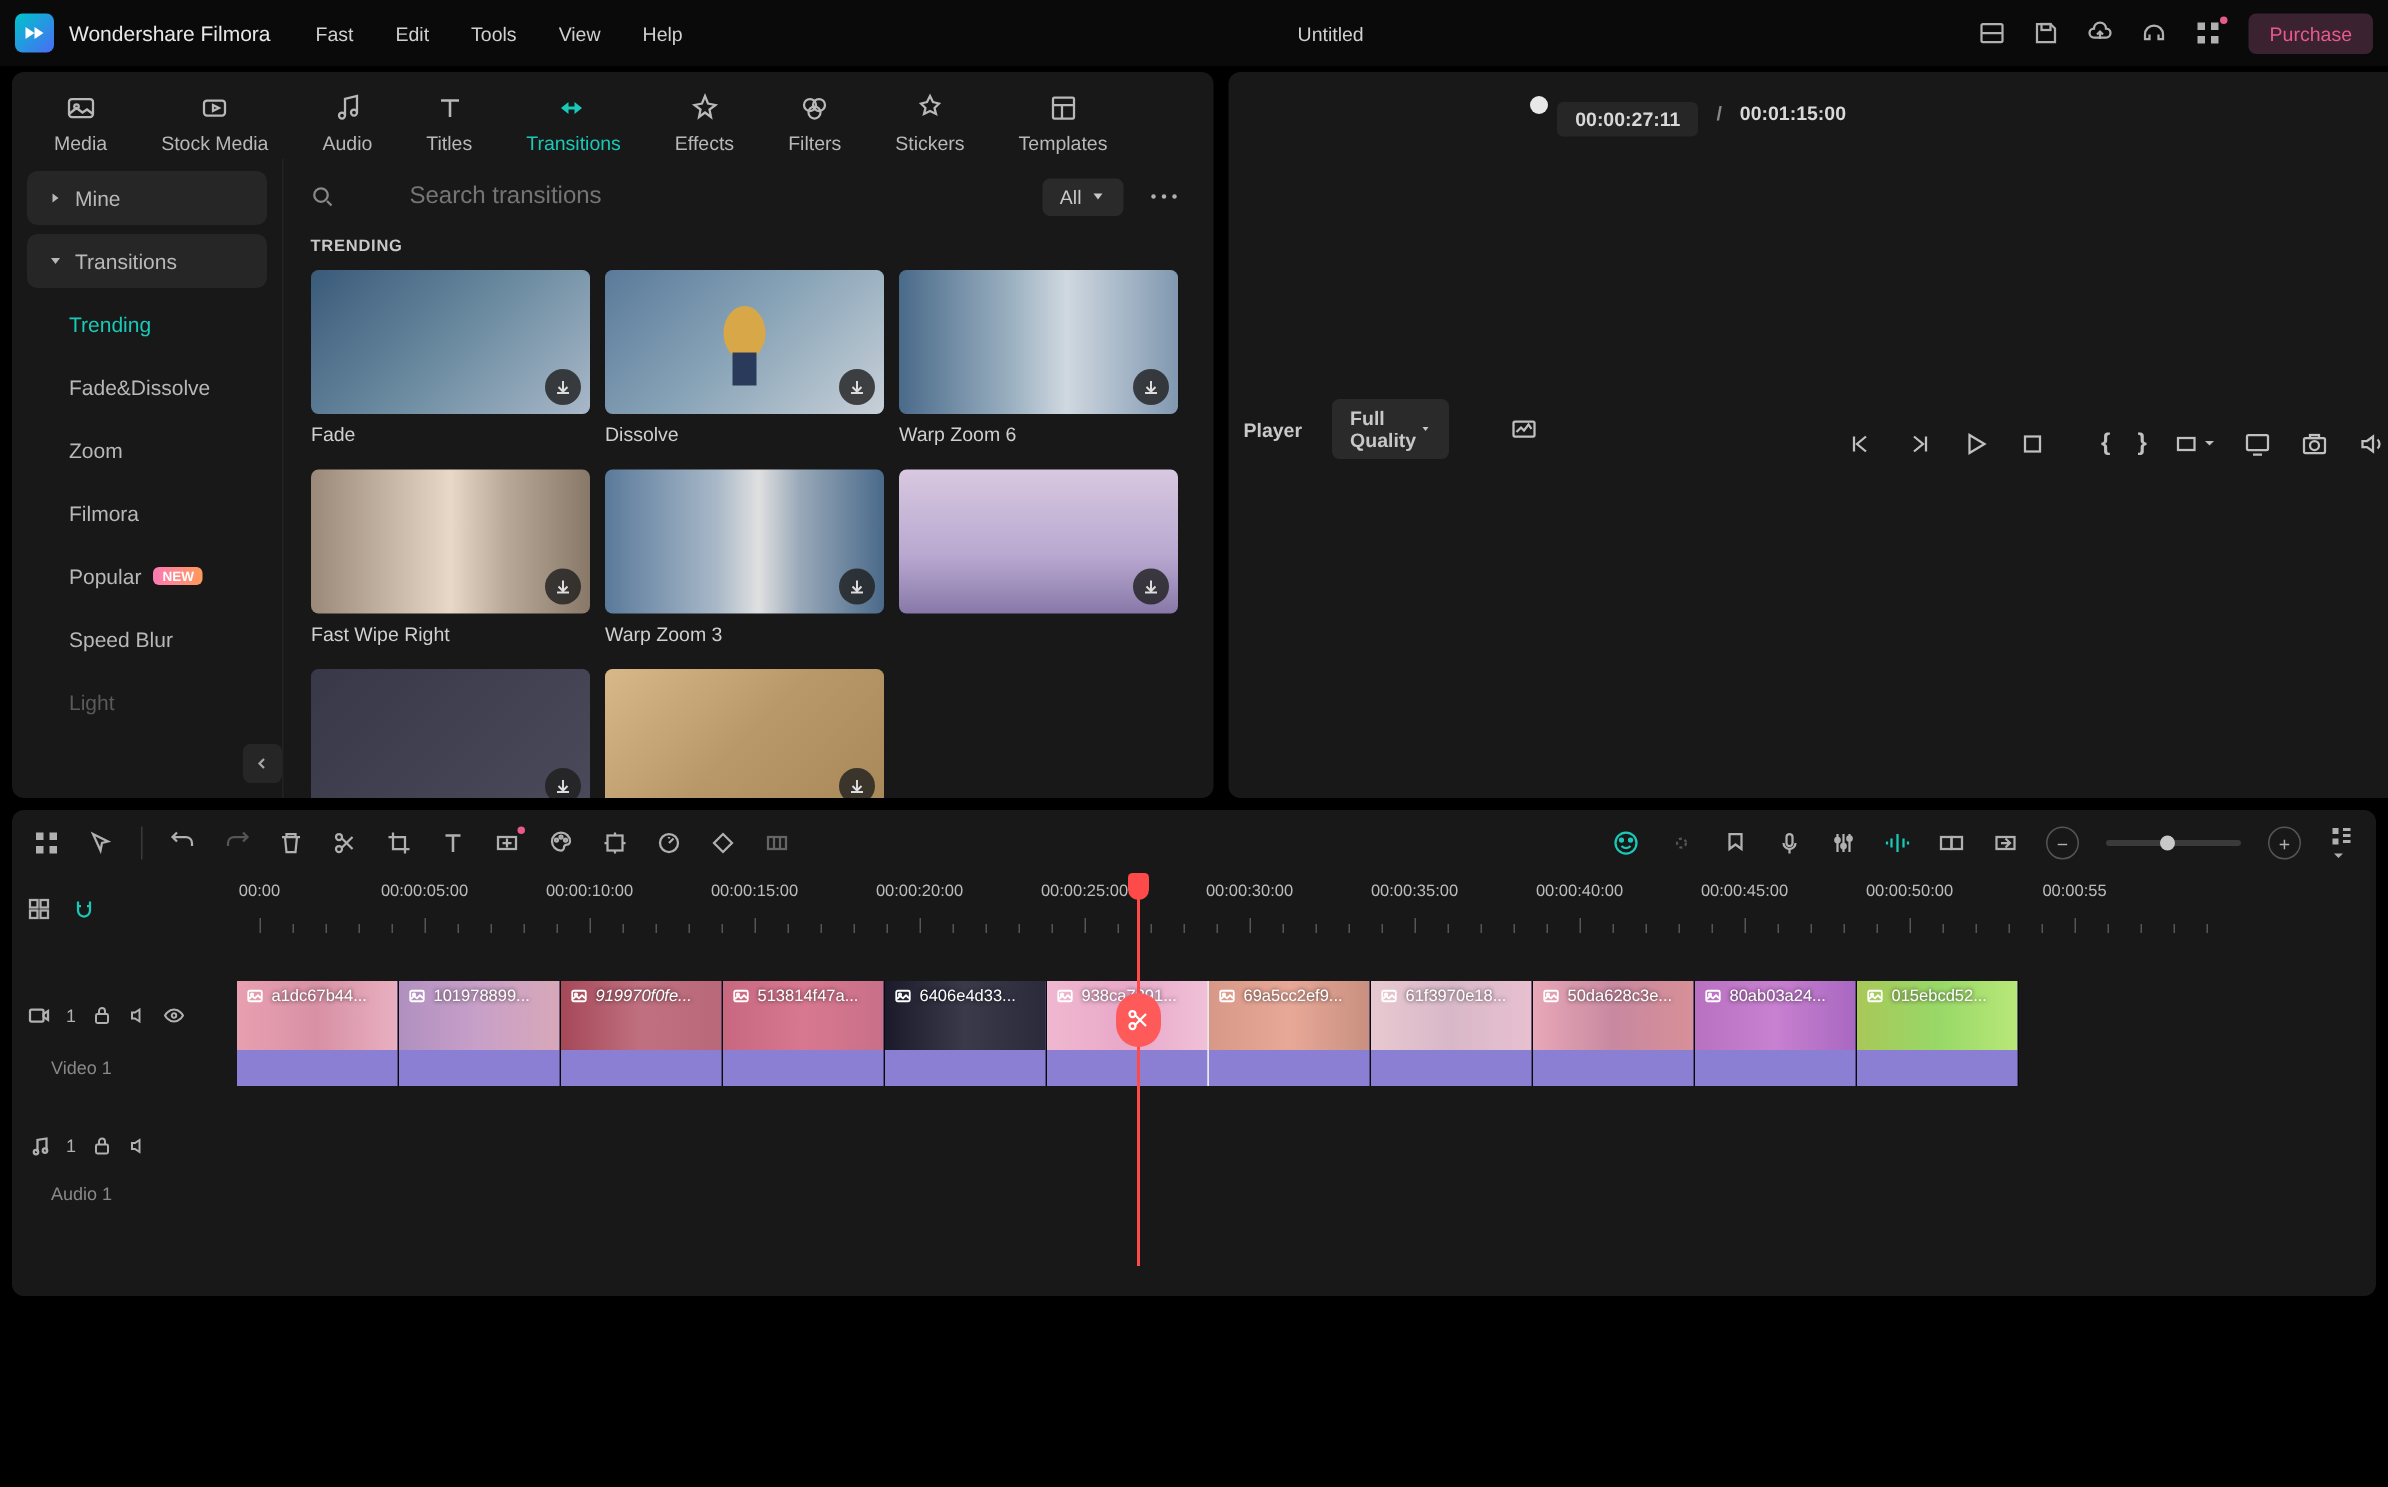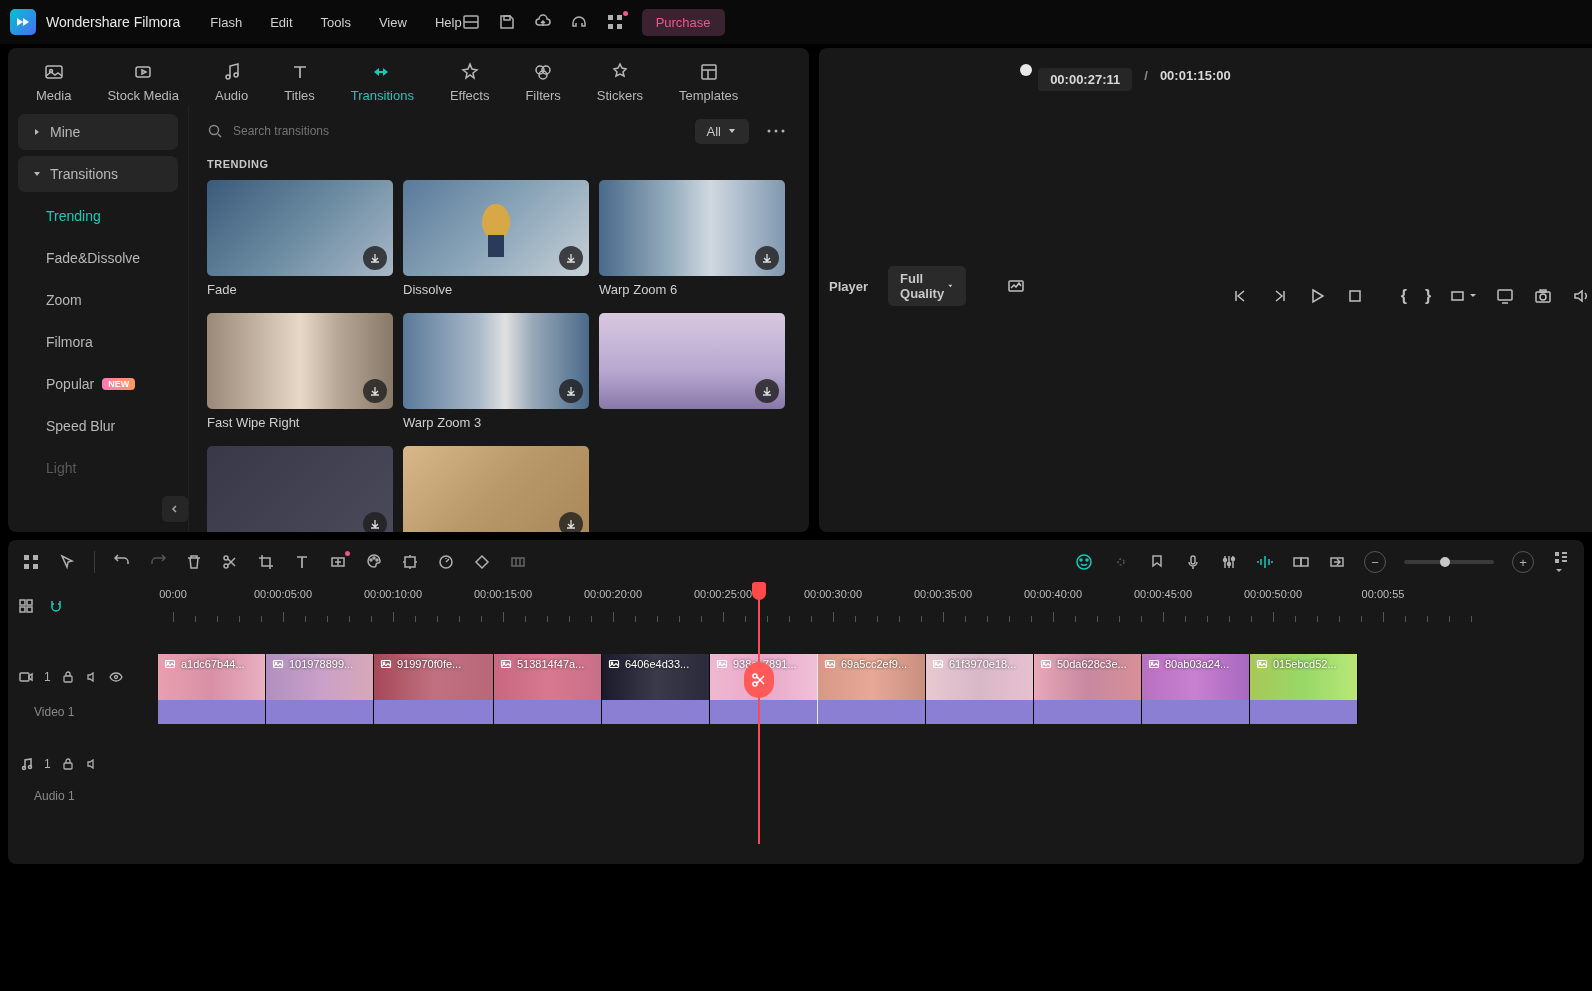--- a/index.html
+++ b/index.html
@@ -36,21 +36,21 @@
   .nav-item.parent { background: #262626; }
   .nav-item.child { padding-left: 28px; background: transparent; }
   .nav-item.selected { color: #19c9b7; }
   .nav-item.faded { color: #5a5a5a; }
   .nav-collapse { position: absolute; bottom: 10px; right: 0; width: 26px; height: 26px; background: #262626; border-radius: 5px; display: flex; align-items: center; justify-content: center; cursor: pointer; color: #a8a8a8; }
   .new-badge { background: linear-gradient(90deg,#ff7ab5,#ff9a5a); color: #fff; font-size: 9px; padding: 1px 6px; border-radius: 4px; font-weight: 600; }
 
   .browser { flex: 1; display: flex; flex-direction: column; padding: 10px 18px 0 18px; min-height: 0; border-left: 1px solid #222; }
   .browser-top { display: flex; align-items: center; gap: 12px; margin-bottom: 12px; }
   .search-box { flex: 1; display: flex; align-items: center; gap: 10px; color: #888; }
-  .search-box input { background: transparent; border: none; outline: none; color: #c8c8c8; font-size: 12px; flex: 1; }
+  .search-box input { background: transparent; border: none; outline: none; color: #c8c8c8; font-size: 16px; flex: 1; margin-left: 40px; }
   .filter-chip { background: #2a2a2a; padding: 5px 12px; border-radius: 5px; display: flex; align-items: center; gap: 6px; cursor: pointer; font-size: 13px; }
   .dots-btn { width: 30px; height: 30px; display: flex; align-items: center; justify-content: center; cursor: pointer; color: #b0b0b0; }
 
   .section-label { font-size: 11px; font-weight: 600; color: #c8c8c8; letter-spacing: 0.5px; margin-bottom: 10px; }
 
   .grid { display: grid; grid-template-columns: repeat(3, 186px); gap: 16px 10px; overflow-y: auto; flex: 1; padding-right: 6px; }
   .grid::-webkit-scrollbar { width: 6px; }
   .grid::-webkit-scrollbar-thumb { background: #3a3a3a; border-radius: 3px; }
   .card { display: flex; flex-direction: column; gap: 6px; }
   .thumb { width: 186px; height: 96px; border-radius: 5px; position: relative; background: #333; overflow: hidden; }
@@ -114,26 +114,27 @@
 <body>
 
 <div class="titlebar">
   <div class="logo">
     <svg width="16" height="16" viewBox="0 0 16 16">
         <path d="M2 4 L8 8 L2 12 Z M8 4 L14 8 L8 12 Z" fill="#fff"></path>
       </svg>
   </div>
   <div class="app-name">Wondershare Filmora</div>
   <div class="menubar">
-    <span>Flash</span>
+    <span>Fast</span>
     <span>Edit</span>
     <span>Tools</span>
     <span>View</span>
     <span>Help</span>
   </div>
+  <div class="title-center">Untitled</div>
   <div class="title-right">
     <span class="icon-btn">
         <svg width="18" height="18" viewBox="0 0 18 18" fill="none" stroke="currentColor" stroke-width="1.5">
           <rect x="2" y="3" width="14" height="12" rx="1"></rect>
           <line x1="2" y1="9" x2="16" y2="9"></line>
         </svg>
       </span>
     <span class="icon-btn">
         <svg width="18" height="18" viewBox="0 0 18 18" fill="none" stroke="currentColor" stroke-width="1.5">
           <path d="M3 3h9l3 3v9H3z"></path>
@@ -831,21 +832,21 @@
             <div class="clip-bar"></div>
             <div class="clip-label">
               <svg width="12" height="12" viewBox="0 0 12 12" fill="none" stroke="#fff" stroke-width="1.2">
                 <rect x="1.5" y="2.5" width="9" height="7" rx="1"></rect>
                 <circle cx="4" cy="5" r="0.8"></circle>
                 <path d="M2 8l2-2 2 1.5 2-2 2 2"></path>
               </svg>
               <span>101978899...</span>
             </div>
           </div>
-          <div class="clip" style="width: 120px;">
+          <div class="clip" style="width: 108px; font-style: italic;">
             <div class="clip-thumb" style="background: linear-gradient(90deg, rgb(165, 72, 88), rgb(192, 112, 128), rgb(184, 104, 120));"></div>
             <div class="clip-bar"></div>
             <div class="clip-label">
               <svg width="12" height="12" viewBox="0 0 12 12" fill="none" stroke="#fff" stroke-width="1.2">
                 <rect x="1.5" y="2.5" width="9" height="7" rx="1"></rect>
                 <circle cx="4" cy="5" r="0.8"></circle>
                 <path d="M2 8l2-2 2 1.5 2-2 2 2"></path>
               </svg>
               <span>919970f0fe...</span>
             </div>

